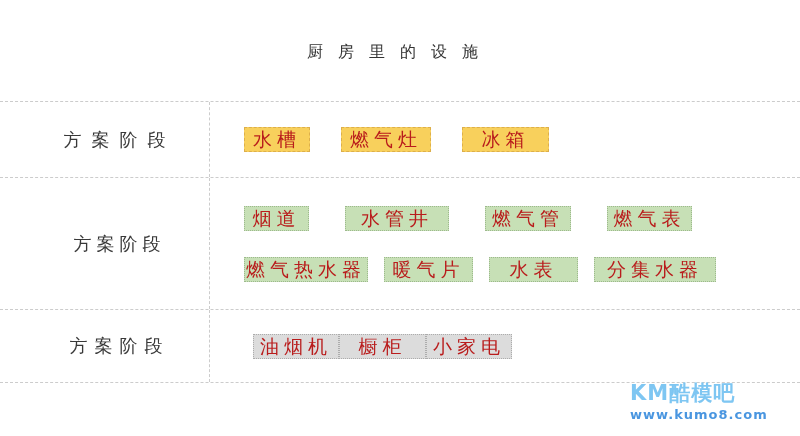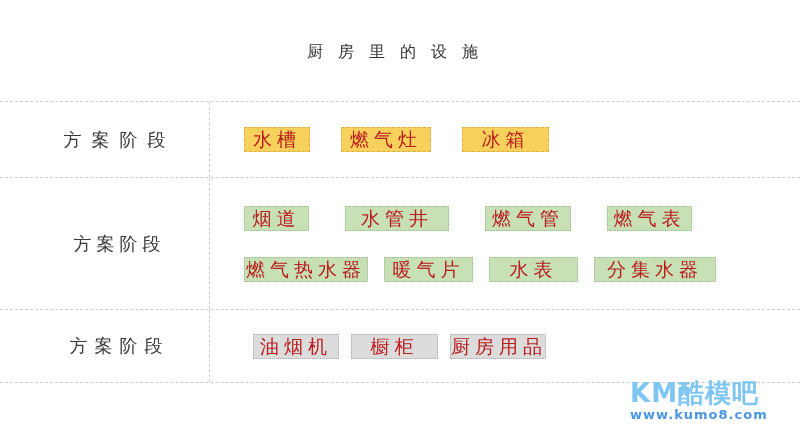--- a/index.html
+++ b/index.html
@@ -67,21 +67,21 @@
     flex-direction: column;
     justify-content: center;
     gap: 26px;
     padding-left: 34px;
   }
 
   .boxline { display: flex; align-items: center; }
   .r0 .boxline { gap: 31px; }
   .r1 .boxline.l0 { gap: 36px; }
   .r1 .boxline.l1 { gap: 16px; }
-  .r2 .boxline { gap: 12px; padding-left: 9px; }
+  .r2 .boxline { gap: 0; padding-left: 9px; }
 
   .facility-box {
     height: 25px;
     line-height: 23px;
     text-align: center;
     font-size: 19px;
     letter-spacing: 5px;
     color: #b91c1c;
     white-space: nowrap;
     flex: 0 0 auto;
@@ -92,21 +92,21 @@
 
   .watermark {
     position: absolute;
     left: 630px;
     top: 379px;
     text-align: left;
     white-space: nowrap;
   }
   .wm-brand {
     display: block;
-    font-size: 26px;
+    font-size: 21px;
     font-weight: bold;
     line-height: 28px;
     letter-spacing: 1px;
     color: var(--wm-brand-color);
   }
   .wm-url {
     display: block;
     font-size: 13px;
     font-weight: bold;
     letter-spacing: 1px;
@@ -151,21 +151,21 @@
           </div>
       </div>
     </div>
 
     <div class="stage-row r2">
       <div class="label-cell">方案阶段</div>
       <div class="content-cell">
         <div class="boxline l0">
             <span class="facility-box box-gray" style="width: 86px;">油烟机</span>
             <span class="facility-box box-gray" style="width: 87px;">橱柜</span>
-            <span class="facility-box box-gray" style="width: 96px;">厨房用品</span>
+            <span class="facility-box box-gray" style="width: 86px;">小家电</span>
           </div>
       </div>
     </div>
 
   </div>
 
   <div class="watermark">
     <span class="wm-brand">KM酷模吧</span>
     <span class="wm-url">www.kumo8.com</span>
   </div>

